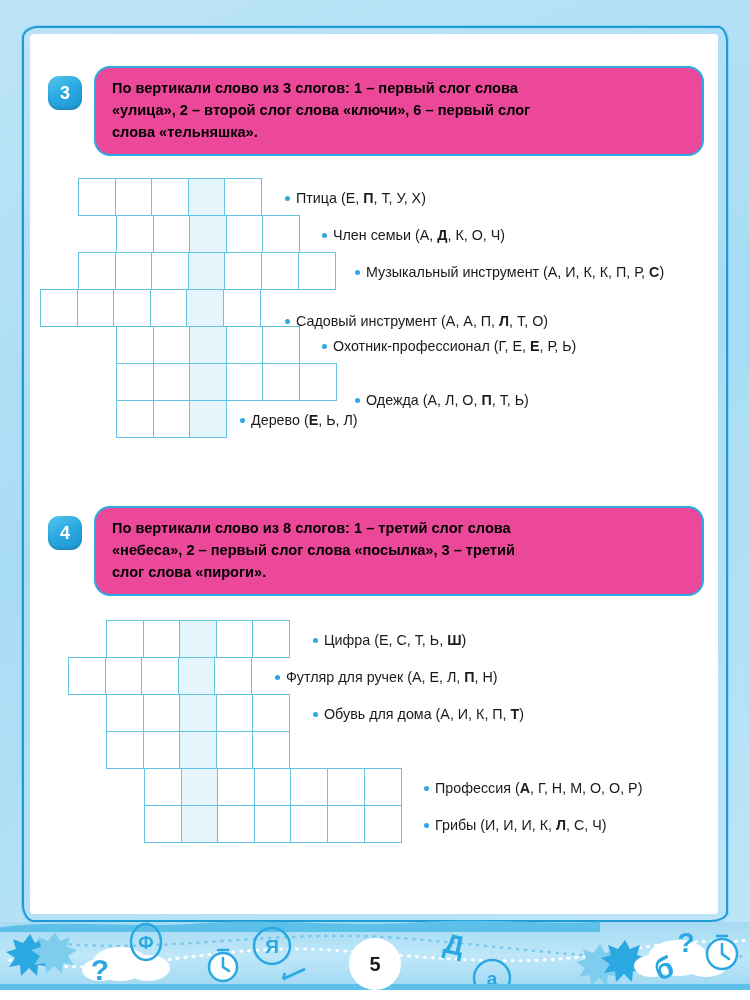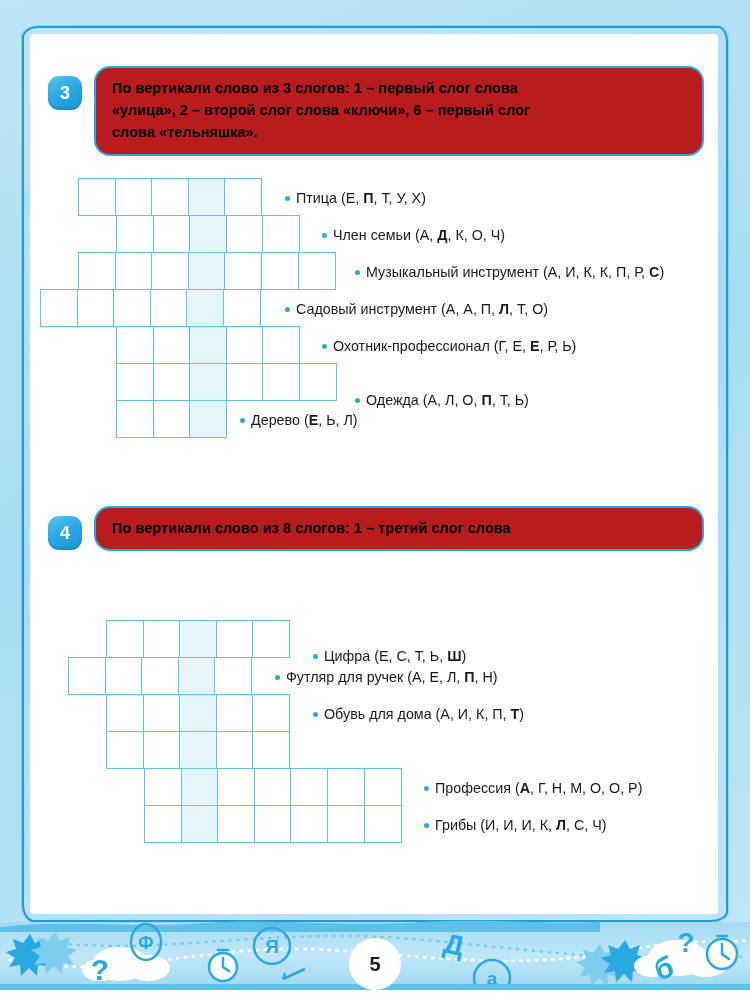--- a/index.html
+++ b/index.html
@@ -51,21 +51,21 @@
     margin-left:12px;flex:1;
     border:2px solid #2aa8e2;
     border-radius:16px;
     padding:9px 16px 10px 16px;
     color:#000;
     font-weight:bold;
     font-size:14.6px;
     line-height:1.52;
     text-align:justify;
     text-align-last:left;
-    background:#b91c1c;
+    background:#ec4899;
   }
   .bubble .l{display:block;white-space:nowrap;}
   .bubble .j{display:flex;justify-content:space-between;}
 
   
   .cw{position:absolute;left:0;right:0;}
   .cw-row{position:absolute;height:38px;display:flex;}
   .cell{
     width:38px;height:38px;
     border:1.4px solid #63c3e3;
@@ -175,21 +175,21 @@
     </div>
 
     <div class="cw-row" style="left:10px;top:111px;">
       <div class="cell"></div>
       <div class="cell"></div>
       <div class="cell"></div>
       <div class="cell"></div>
       <div class="cell hl"></div>
       <div class="cell"></div>
     </div>
-    <div class="clue" style="left:255px;top:124px;">
+    <div class="clue" style="left:255px;top:136px;">
       <span class="dot"></span><span>Садовый инструмент   (А, А, П, <b>Л</b>, Т, О)</span>
     </div>
 
     <div class="cw-row" style="left:86px;top:148px;">
       <div class="cell"></div>
       <div class="cell"></div>
       <div class="cell hl"></div>
       <div class="cell"></div>
       <div class="cell"></div>
     </div>
@@ -217,34 +217,36 @@
     <div class="clue" style="left:210px;top:235px;">
       <span class="dot"></span><span>Дерево  (<b>Е</b>, Ь, Л)</span>
     </div>
   </div>
 
   <div class="task" style="top:472px;">
     <div class="task-head">
       <div class="badge">4</div>
       <div class="bubble">
         <span class="l j">По вертикали слово из 8 слогов: 1 – третий слог слова</span>
+        <span class="l j">«небеса», 2 – первый слог слова «посылка», 3 – третий</span>
+        <span class="l">слог слова «пироги».</span>
       </div>
     </div>
   </div>
 
   <div class="cw" style="top:586px;height:230px;">
 
     <div class="cw-row" style="left:76px;top:0px;">
       <div class="cell"></div>
       <div class="cell"></div>
       <div class="cell hl"></div>
       <div class="cell"></div>
       <div class="cell"></div>
     </div>
-    <div class="clue" style="left:283px;top:29px;">
+    <div class="clue" style="left:283px;top:13px;">
       <span class="dot"></span><span>Цифра  (Е, С, Т, Ь, <b>Ш</b>)</span>
     </div>
 
     <div class="cw-row" style="left:38px;top:37px;">
       <div class="cell"></div>
       <div class="cell"></div>
       <div class="cell"></div>
       <div class="cell hl"></div>
       <div class="cell"></div>
     </div>

